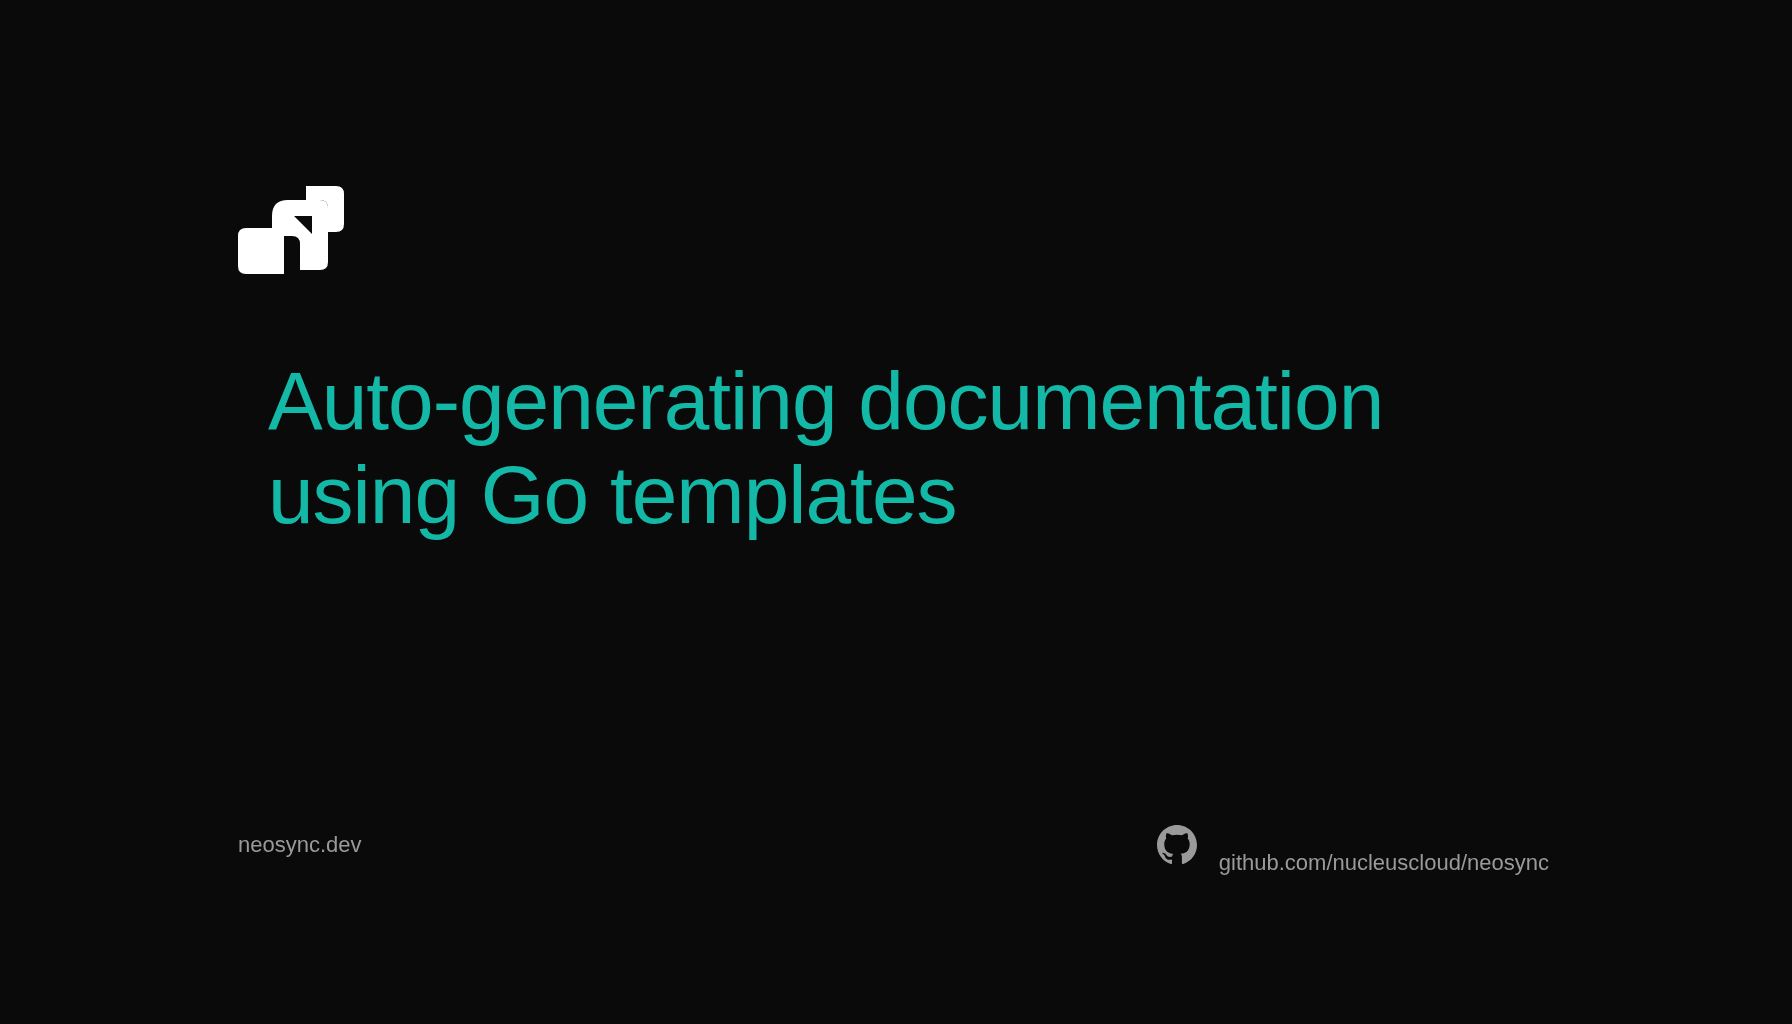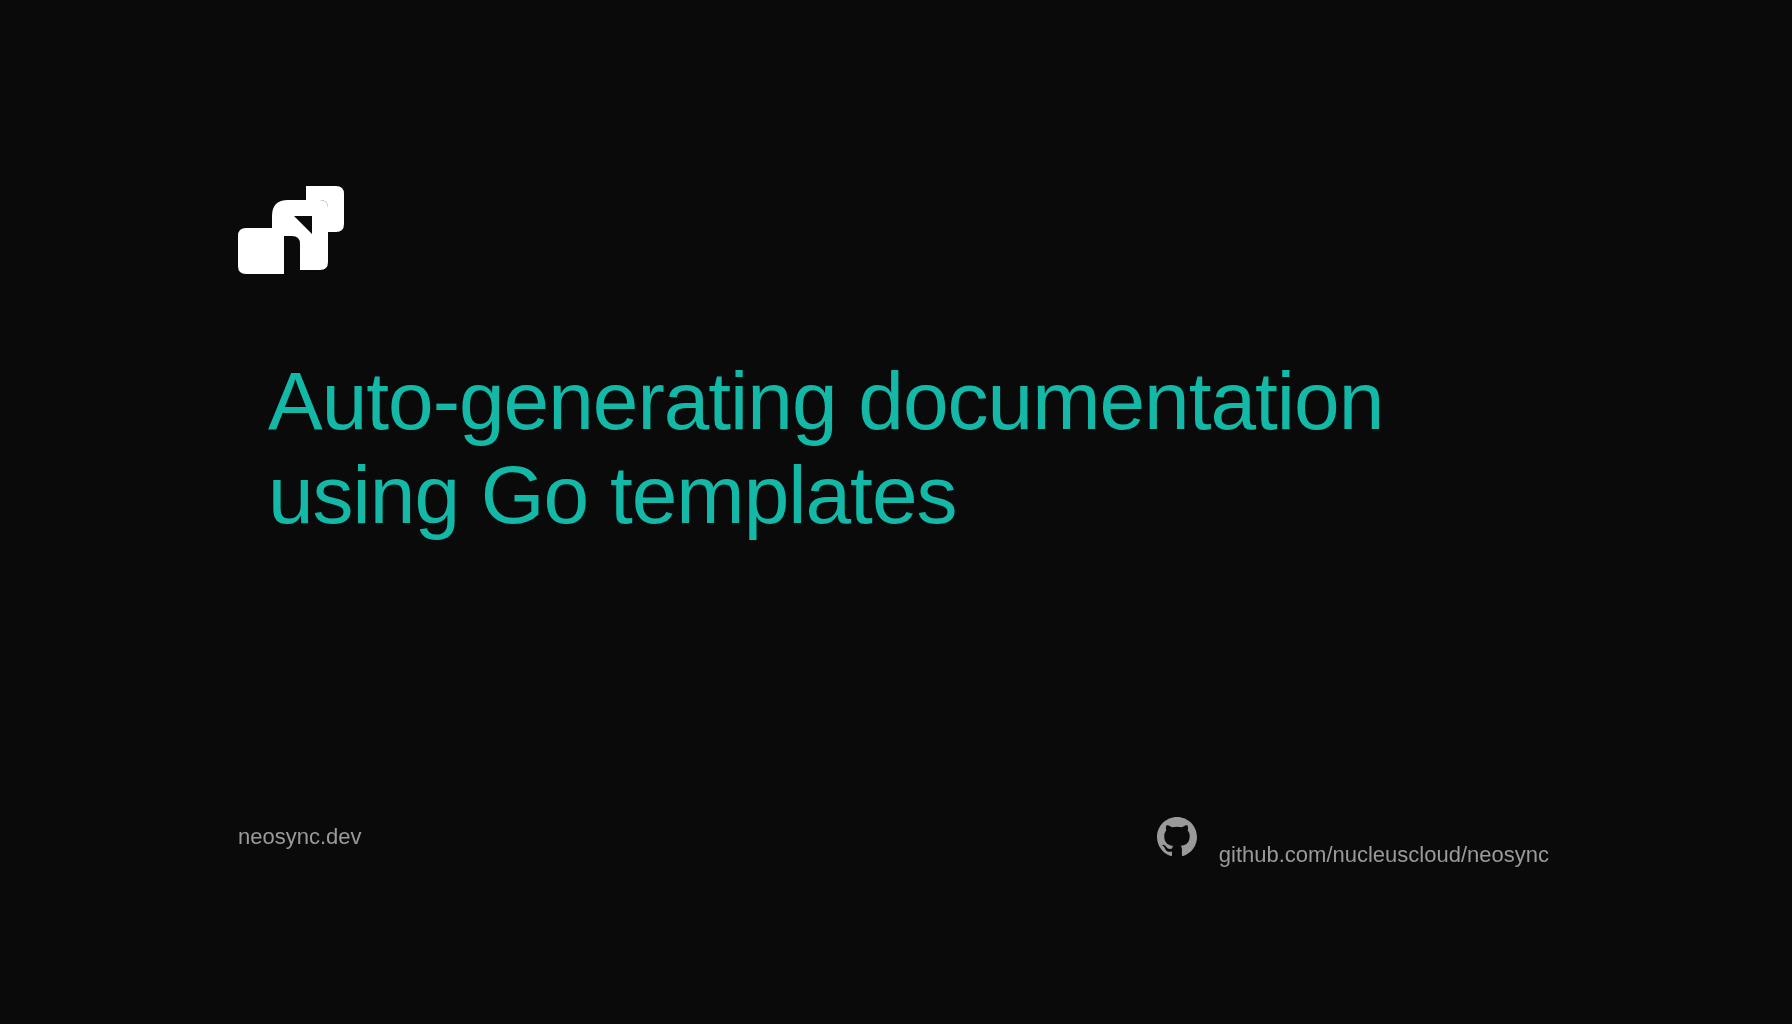--- a/index.html
+++ b/index.html
@@ -35,21 +35,21 @@
     .title {
       color: #14b8a6;
       font-size: 82px;
       font-weight: 500;
       line-height: 1.15;
       letter-spacing: -1px;
       margin-left: 30px;
     }
     .footer {
       position: absolute;
-      bottom: 60px;
+      bottom: 52px;
       left: 70px;
       right: 75px;
       display: flex;
       justify-content: space-between;
       align-items: center;
     }
     .website {
       color: #9a9a9a;
       font-size: 22px;
       font-weight: 400;

